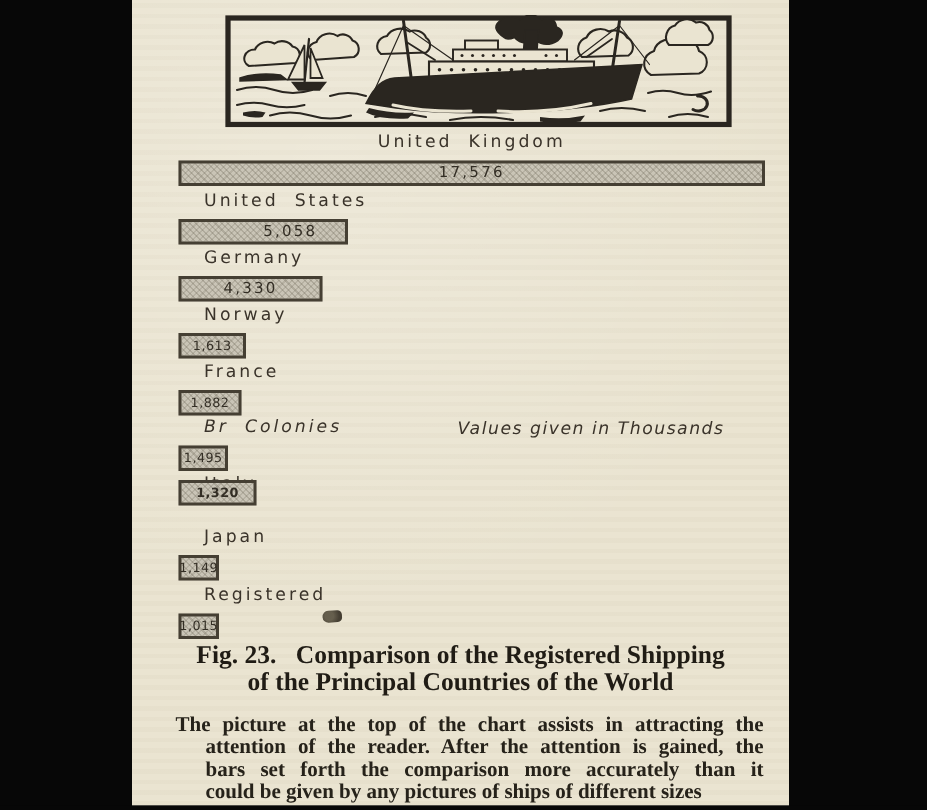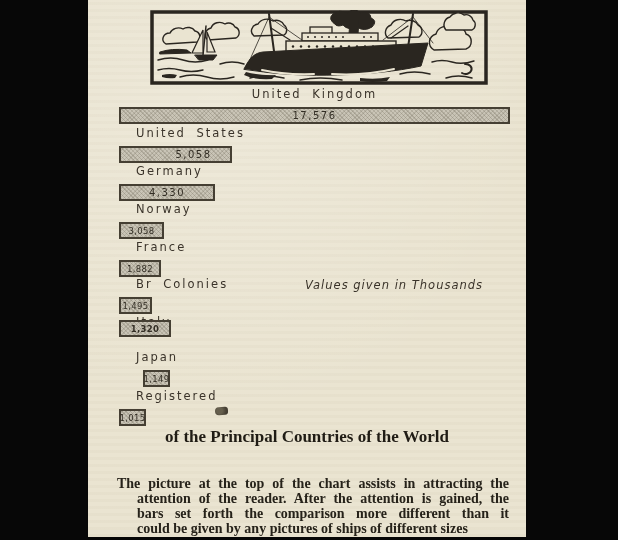--- a/index.html
+++ b/index.html
@@ -149,74 +149,75 @@
   <div class="chart-row">
     <div class="bar-label" style="left: 48px; top: 164px;">Germany</div>
     <div class="bar" style="left: 31px; top: 184px; width: 96px;">
       <span class="bar-value">4,330</span>
     </div>
   </div>
 
   <div class="chart-row">
     <div class="bar-label" style="left: 48px; top: 202px;">Norway</div>
     <div class="bar" style="left: 31px; top: 222px; width: 45px;">
-      <span class="bar-value small">3,058</span>
+      <span class="bar-value small">1,613</span>
     </div>
   </div>
 
   <div class="chart-row">
     <div class="bar-label" style="left: 48px; top: 240px;">France</div>
     <div class="bar" style="left: 31px; top: 260px; width: 42px;">
       <span class="bar-value small">1,882</span>
     </div>
   </div>
 
   <div class="chart-row">
-    <div class="bar-label" style="left: 48px; top: 277px;">Br Colonies</div>
+    <div class="bar-label" style="left: 48px; top: 277px; font-style: italic;">Br Colonies</div>
     <div class="bar" style="left: 31px; top: 297px; width: 33px;">
       <span class="bar-value small">1,495</span>
     </div>
   </div>
 
   <div class="chart-row">
     <div class="bar-label" style="left: 48px; top: 315px;">Italy</div>
     <div class="bar" style="left: 31px; top: 320px; width: 52px; font-weight: bold;">
       <span class="bar-value small">1,320</span>
     </div>
   </div>
 
   <div class="chart-row">
     <div class="bar-label" style="left: 48px; top: 350px;">Japan</div>
-    <div class="bar" style="left: 31px; top: 370px; width: 27px; margin-left: 24px;">
+    <div class="bar" style="left: 31px; top: 370px; width: 27px;">
       <span class="bar-value small">1,149</span>
     </div>
   </div>
 
   <div class="chart-row">
     <div class="bar-label" style="left: 48px; top: 389px;">Registered</div>
     <div class="bar" style="left: 31px; top: 409px; width: 27px;">
       <span class="bar-value small">1,015</span>
     </div>
   </div>
 </div>
 
     <div class="annotation">
       <div>Values given in Thousands</div>
     </div>
 
     <div class="artifact"></div>
 
     <div class="caption">
+      <div><span class="fig">Fig. 23.</span><span>Comparison of the Registered Shipping</span></div>
       <div>of the Principal Countries of the World</div>
     </div>
 
     <div class="bodytext">
       <div class="bl">The picture at the top of the chart assists in attracting the</div>
       <div class="bl indent">attention of the reader.  After the attention is gained, the</div>
-      <div class="bl indent">bars set forth the comparison more different than it</div>
+      <div class="bl indent">bars set forth the comparison more accurately than it</div>
       <div class="bl indent last">could be given by any pictures of ships of different sizes</div>
     </div>
   </div>
 
   <div class="scan-border left"></div>
   <div class="scan-border right"></div>
   <div class="scan-border bottom"></div>
 </div>
 
 </body></html>

